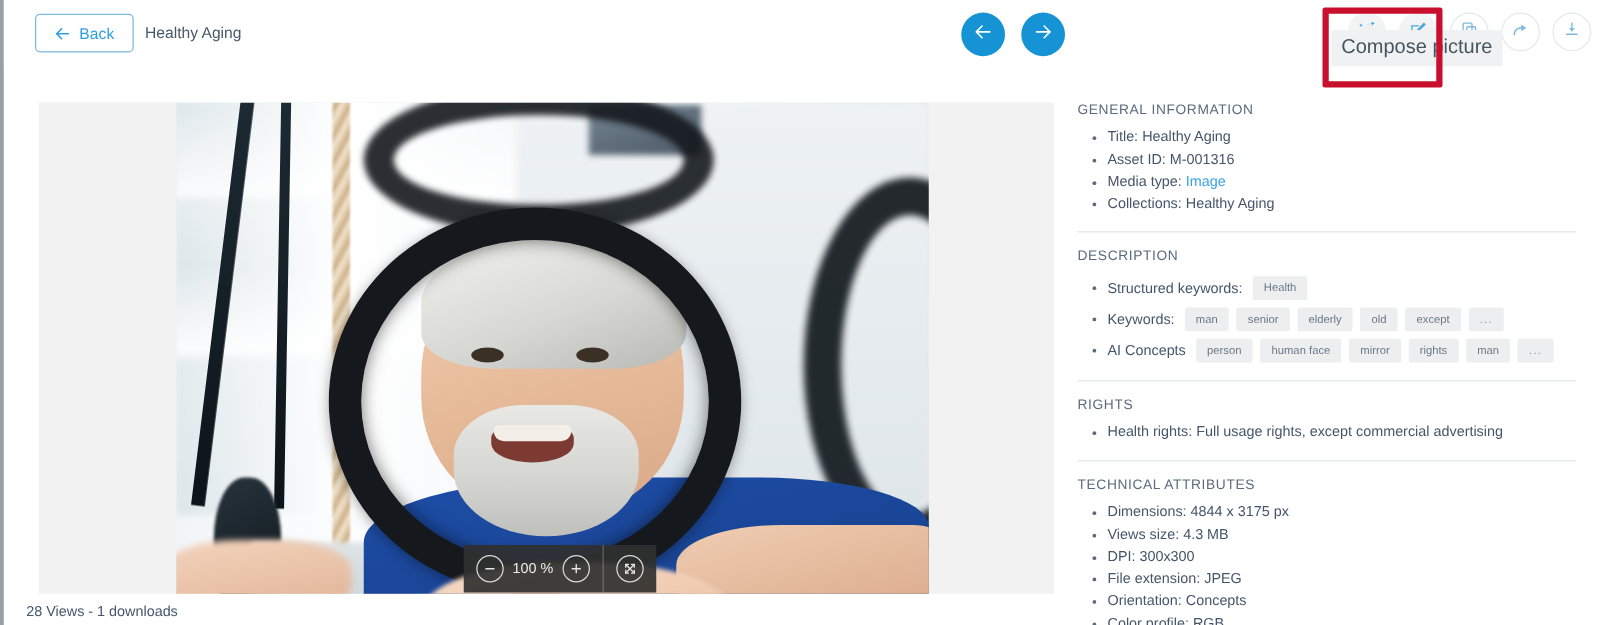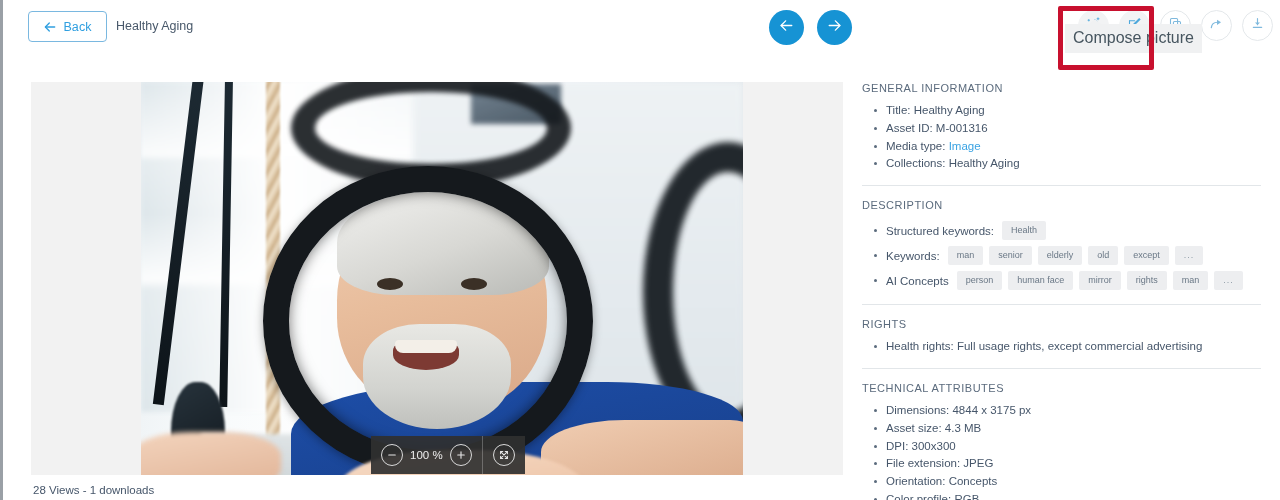--- a/index.html
+++ b/index.html
@@ -278,21 +278,21 @@
   .zb-sep { width: 1px; height: 38px; background: rgba(255,255,255,.25); }
   .zb-circle {
     width: 22px; height: 22px; border-radius: 50%;
     border: 1px solid #d9d9d9;
     display: flex; align-items: center; justify-content: center;
     cursor: pointer;
   }
   .zb-pct { color: #ececec; font-size: 11.5px; }
 
   .stats {
-    position: absolute; left: 30px; top: 484px;
+    position: absolute; left: 18px; top: 484px;
     font-size: 11.5px; color: #46566a;
   }
 
   
   .panel {
     position: absolute;
     left: 845px; top: 66px;
     width: 435px; height: 434px;
     background: #ffffff;
     overflow: hidden;
@@ -565,21 +565,21 @@
 
     <div class="hr"></div>
 
     <div class="sec">
       <div class="sec-title">TECHNICAL ATTRIBUTES</div>
       <ul class="info">
         <li>
           <span>Dimensions: </span><span>4844 x 3175 px</span>
         </li>
         <li>
-          <span>Asset size: </span><span>4.3 MB</span>
+          <span>Views size: </span><span>4.3 MB</span>
         </li>
         <li>
           <span>DPI: </span><span>300x300</span>
         </li>
         <li>
           <span>File extension: </span><span>JPEG</span>
         </li>
         <li>
           <span>Orientation: </span><span>Concepts</span>
         </li>

